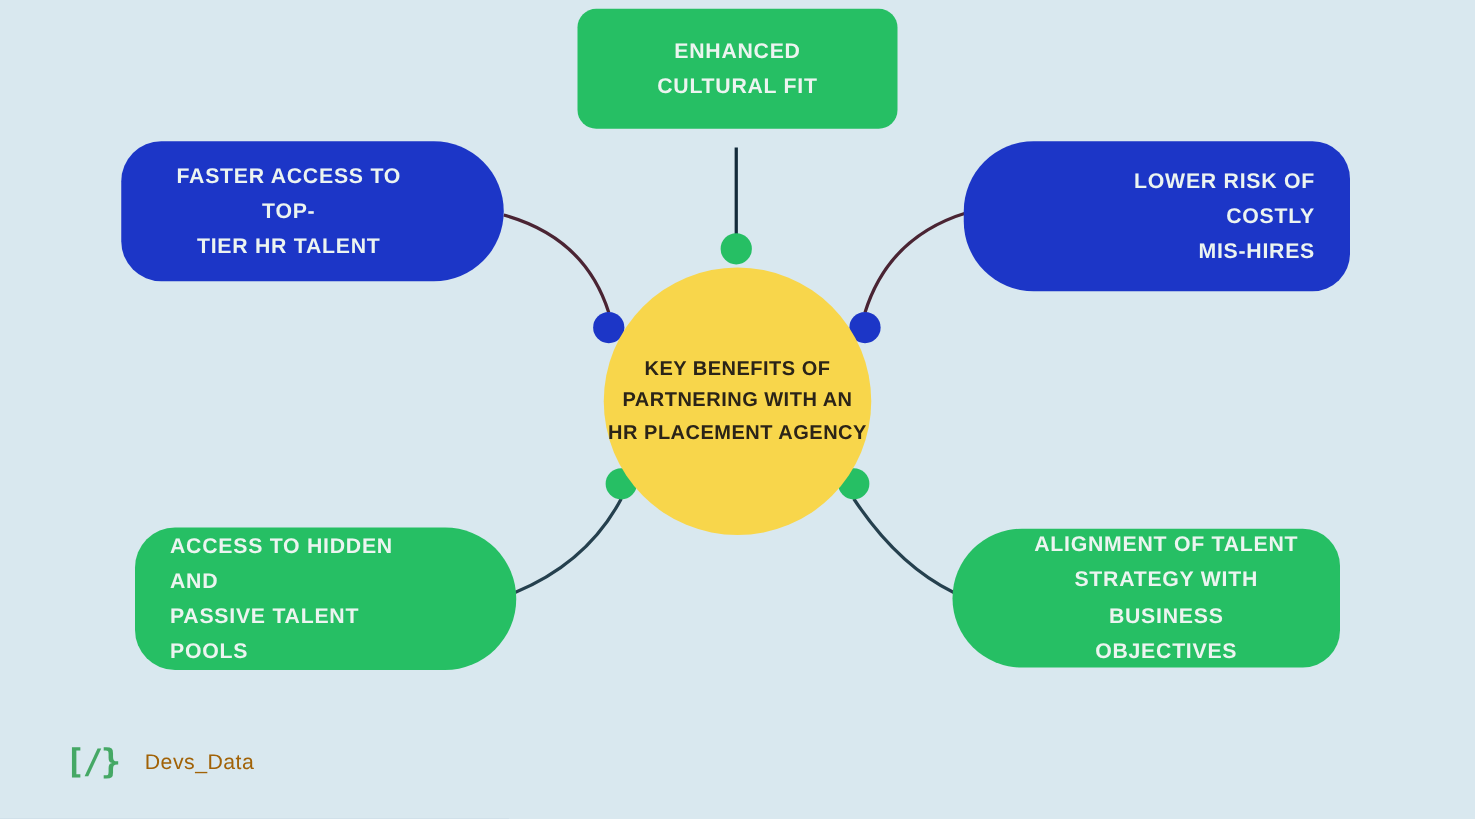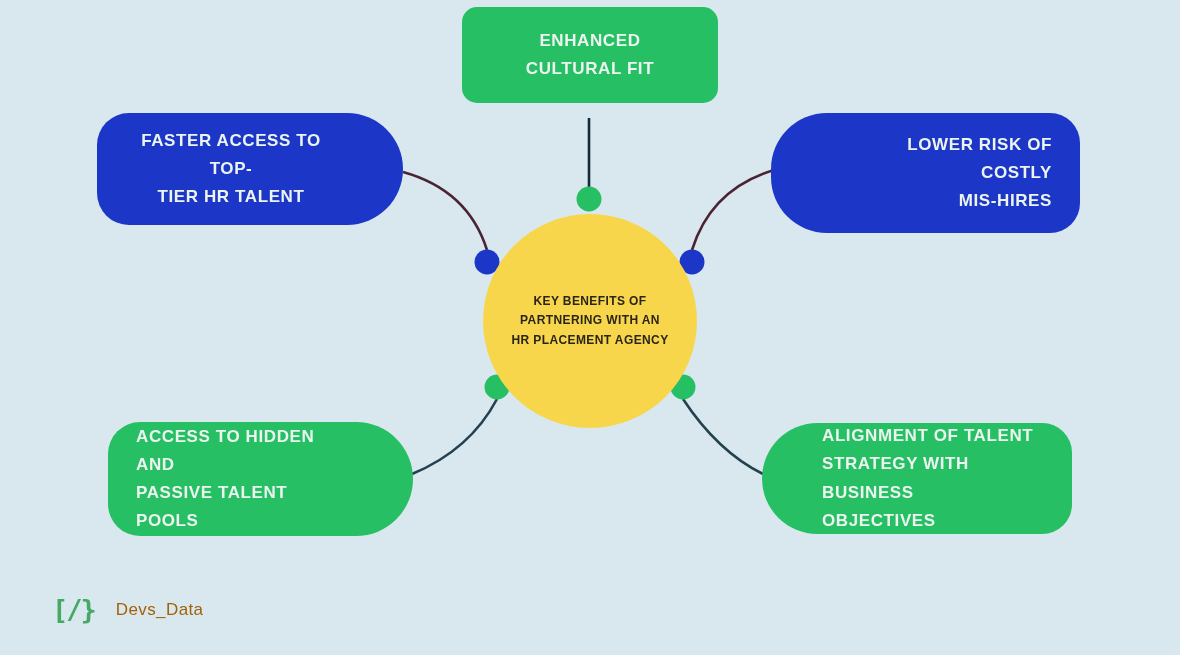--- a/index.html
+++ b/index.html
@@ -44,30 +44,30 @@
   .node-bottom-left{
     left:108px;top:422px;width:305px;height:114px;
     border-radius:32px 57px 57px 32px;
     padding-left:28px;padding-right:66px;
     text-align:left;
   }
   .node-bottom-right{
     left:762px;top:423px;width:310px;height:111px;
     border-radius:56px 30px 30px 56px;
     padding-right:28px;padding-left:60px;
-    justify-content:flex-end;text-align:left;
+    justify-content:flex-end;text-align:center;
   }
   .center-circle{
     position:absolute;
     left:483px;top:214px;width:214px;height:214px;
     background:#f8d64b;border-radius:50%;
     display:flex;align-items:center;justify-content:center;
     text-align:center;
     color:#2b2418;
-    font-weight:bold;font-size:12px;letter-spacing:.4px;
+    font-weight:bold;font-size:16px;letter-spacing:.4px;
     line-height:1.6;white-space:pre-line;
   }
   .logo{
     position:absolute;left:52px;top:596px;
     display:flex;align-items:center;
   }
   .logo-bracket{
     font-family:"DejaVu Sans Mono","Liberation Mono",monospace;
     font-size:27px;font-weight:bold;
     color:#45a865;letter-spacing:-2px;

